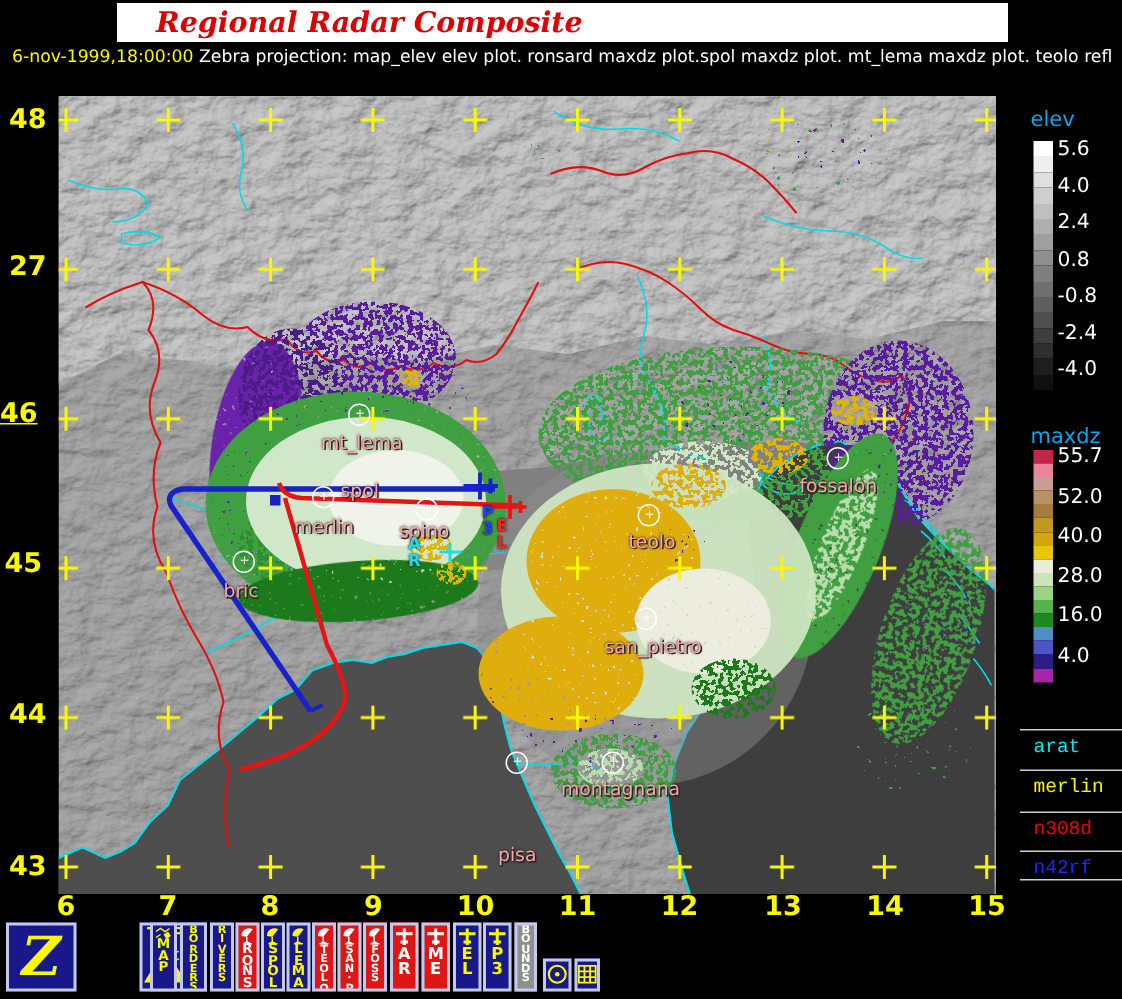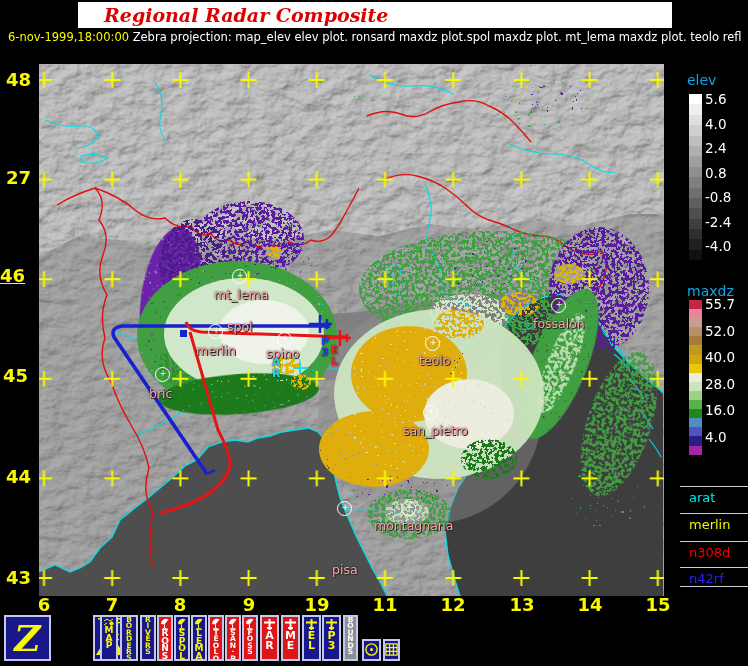--- a/index.html
+++ b/index.html
@@ -25,21 +25,21 @@
   .site-label{position:absolute;color:#fca5a5;font-size:12.5px;white-space:nowrap;
               text-shadow:0 0 2px #000,1px 1px 0 #333;}
   .ac-label{position:absolute;font-weight:bold;font-size:11px;line-height:10.5px;text-align:center;
             text-shadow:0 0 2px #000;}
   
   .cbar-title{position:absolute;color:#0ea5e9;font-size:14px;}
   .cbar{position:absolute;width:13px;}
   .cbar div{width:13px;}
   .cbar-lbl{position:absolute;color:#ffffff;font-size:13.5px;}
   .leg-line{position:absolute;left:680px;width:68px;height:1px;background:#cfcfcf;}
-  .leg-lbl{position:absolute;left:689px;font-size:13px;}
+  .leg-lbl{position:absolute;left:689px;font-size:13px;font-family:Liberation Mono, monospace;}
   #alt-label{position:absolute;left:644px;top:644px;color:#ffffff;font-size:13px;}
   
   #toolbar{position:absolute;left:0;top:611px;width:748px;height:55px;background:#000;}
   .btn{position:absolute;box-sizing:border-box;border:2px solid #c2c8ee;display:flex;
        flex-direction:column;align-items:center;justify-content:flex-start;cursor:pointer;overflow:hidden;}
   .btn-navy{background:#18188a;color:#f8f800;}
   .btn-red{background:#dd1616;color:#ffffff;}
   .btn-gray{background:#8f8f8f;color:#ffffff;}
   .vlet{display:block;text-align:center;font-weight:bold;}
   .icon-slot{margin-top:1px;line-height:0;}
@@ -211,21 +211,21 @@
       <div class="axlbl" style="left: 0px; top: 69px; width: 31px; text-align: right;">48</div>
       <div class="axlbl" style="left: 0px; top: 167px; width: 31px; text-align: right;">27</div>
       <div class="axlbl" style="left: 0px; top: 265px; width: 31px; text-align: left; text-decoration: underline;">46</div>
       <div class="axlbl" style="left: 0px; top: 365px; width: 31px; text-align: center;">45</div>
       <div class="axlbl" style="left: 0px; top: 466px; width: 31px; text-align: right;">44</div>
       <div class="axlbl" style="left: 0px; top: 567px; width: 31px; text-align: right;">43</div>
       <div class="axlbl" style="left: 30px; top: 594px; width: 28px; text-align: center;">6</div>
       <div class="axlbl" style="left: 98px; top: 594px; width: 28px; text-align: center;">7</div>
       <div class="axlbl" style="left: 166px; top: 594px; width: 28px; text-align: center;">8</div>
       <div class="axlbl" style="left: 235px; top: 594px; width: 28px; text-align: center;">9</div>
-      <div class="axlbl" style="left: 303px; top: 594px; width: 28px; text-align: center;">19</div>
+      <div class="axlbl" style="left: 303px; top: 594px; width: 28px; text-align: center;">10</div>
       <div class="axlbl" style="left: 371px; top: 594px; width: 28px; text-align: center;">11</div>
       <div class="axlbl" style="left: 439px; top: 594px; width: 28px; text-align: center;">12</div>
       <div class="axlbl" style="left: 508px; top: 594px; width: 28px; text-align: center;">13</div>
       <div class="axlbl" style="left: 576px; top: 594px; width: 28px; text-align: center;">14</div>
       <div class="axlbl" style="left: 644px; top: 594px; width: 28px; text-align: center;">15</div>
       <div class="site-circle" style="left: 231.5px; top: 268.5px;">
         <span>+</span>
       </div>
       <div class="site-label" style="left: 214px; top: 287px;">mt_lema</div>
       <div class="site-circle" style="left: 207.5px; top: 323.5px;">

